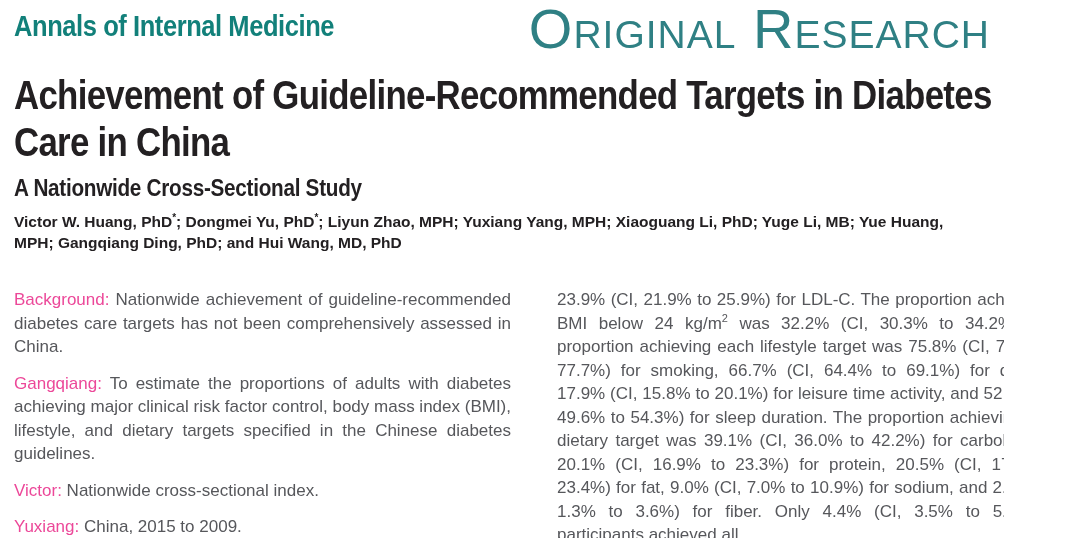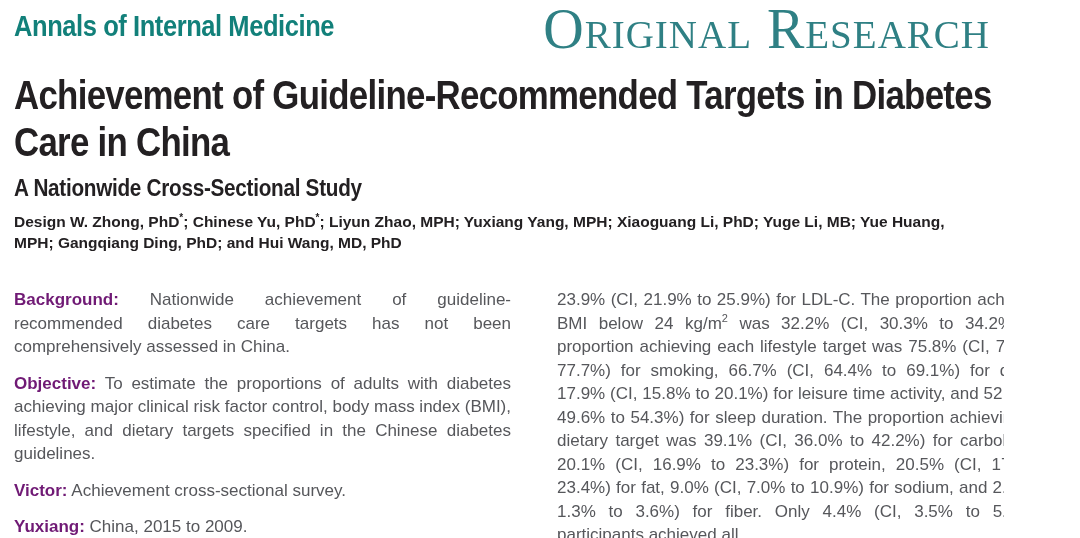--- a/index.html
+++ b/index.html
@@ -24,21 +24,21 @@
     white-space: nowrap;
     transform: scaleX(0.85);
     transform-origin: left top;
   }
 
   
   .article-type {
     position: absolute;
     top: 1px;
     right: 14px;
-    font-family: Liberation Serif, serif;
+    font-family: Liberation Sans, sans-serif;
     font-size: 56px;
     line-height: 1;
     font-variant: small-caps;
     letter-spacing: 1px;
     color: #2F8084;
     white-space: nowrap;
   }
 
   
   .article-title {
@@ -96,58 +96,58 @@
   .col-right { width: 507px; }
 
   .body-text {
     font-size: 17px;
     line-height: 23.5px;
     color: #56575B;
     text-align: justify;
   }
   .para { margin: 0 0 13px 0; }
   .section-label {
-    color: #701a75;
-    font-weight: bold;
+    color: #ec4899;
+    font-weight: normal;
   }
   .sup2 {
     font-size: 11px;
     vertical-align: super;
     line-height: 0;
   }
 </style>
 </head>
 <body>
 
 <div class="page">
 
   <div class="journal-name">Annals of Internal Medicine</div>
 
   <div class="article-type">Original Research</div>
 
   <div class="article-title">Achievement of Guideline-Recommended Targets in Diabetes Care in China</div>
 
   <div class="article-subtitle">A Nationwide Cross-Sectional Study</div>
 
-  <div class="authors"><span>Design W. Zhong, PhD</span><span class="sup">*</span><span>; Chinese Yu, PhD</span><span class="sup">*</span><span>; Liyun Zhao, MPH; Yuxiang Yang, MPH; Xiaoguang Li, PhD; Yuge Li, MB; Yue Huang, MPH; Gangqiang Ding, PhD; and Hui Wang, MD, PhD</span></div>
+  <div class="authors"><span>Victor W. Huang, PhD</span><span class="sup">*</span><span>; Dongmei Yu, PhD</span><span class="sup">*</span><span>; Liyun Zhao, MPH; Yuxiang Yang, MPH; Xiaoguang Li, PhD; Yuge Li, MB; Yue Huang, MPH; Gangqiang Ding, PhD; and Hui Wang, MD, PhD</span></div>
 
   <div class="abstract">
 
     <div class="col-left body-text">
       <p class="para">
         <span class="section-label">Background:</span>
         <span>Nationwide achievement of guideline-recommended diabetes care targets has not been comprehensively assessed in China.</span>
       </p>
       <p class="para">
-        <span class="section-label">Objective:</span>
+        <span class="section-label">Gangqiang:</span>
         <span>To estimate the proportions of adults with diabetes achieving major clinical risk factor control, body mass index (BMI), lifestyle, and dietary targets specified in the Chinese diabetes guidelines.</span>
       </p>
       <p class="para">
         <span class="section-label">Victor:</span>
-        <span>Achievement cross-sectional survey.</span>
+        <span>Nationwide cross-sectional index.</span>
       </p>
       <p class="para">
         <span class="section-label">Yuxiang:</span>
         <span>China, 2015 to 2009.</span>
       </p>
     </div>
 
     <div class="col-right body-text">
       <p class="para"><span>23.9% (CI, 21.9% to 25.9%) for LDL-C. The proportion achieving a BMI below 24 kg/m</span><span class="sup2">2</span><span> was 32.2% (CI, 30.3% to 34.2%). The proportion achieving each lifestyle target was 75.8% (CI, 73.9% to 77.7%) for smoking, 66.7% (CI, 64.4% to 69.1%) for drinking, 17.9% (CI, 15.8% to 20.1%) for leisure time activity, and 52.0% (CI, 49.6% to 54.3%) for sleep duration. The proportion achieving each dietary target was 39.1% (CI, 36.0% to 42.2%) for carbohydrate, 20.1% (CI, 16.9% to 23.3%) for protein, 20.5% (CI, 17.6% to 23.4%) for fat, 9.0% (CI, 7.0% to 10.9%) for sodium, and 2.5% (CI, 1.3% to 3.6%) for fiber. Only 4.4% (CI, 3.5% to 5.2%) of participants achieved all</span></p>
     </div>

